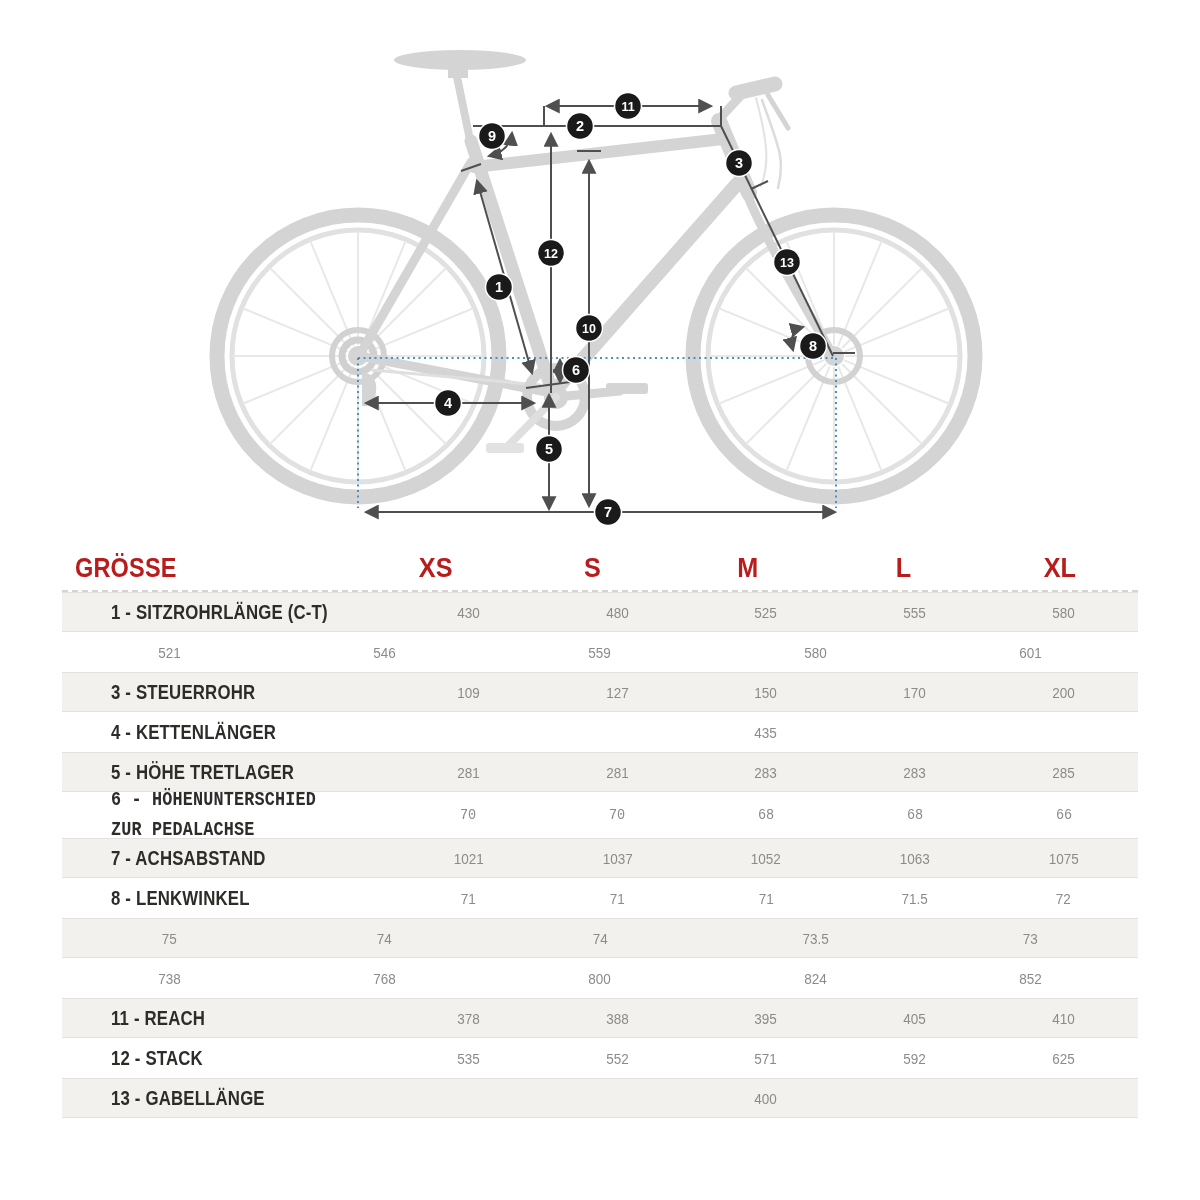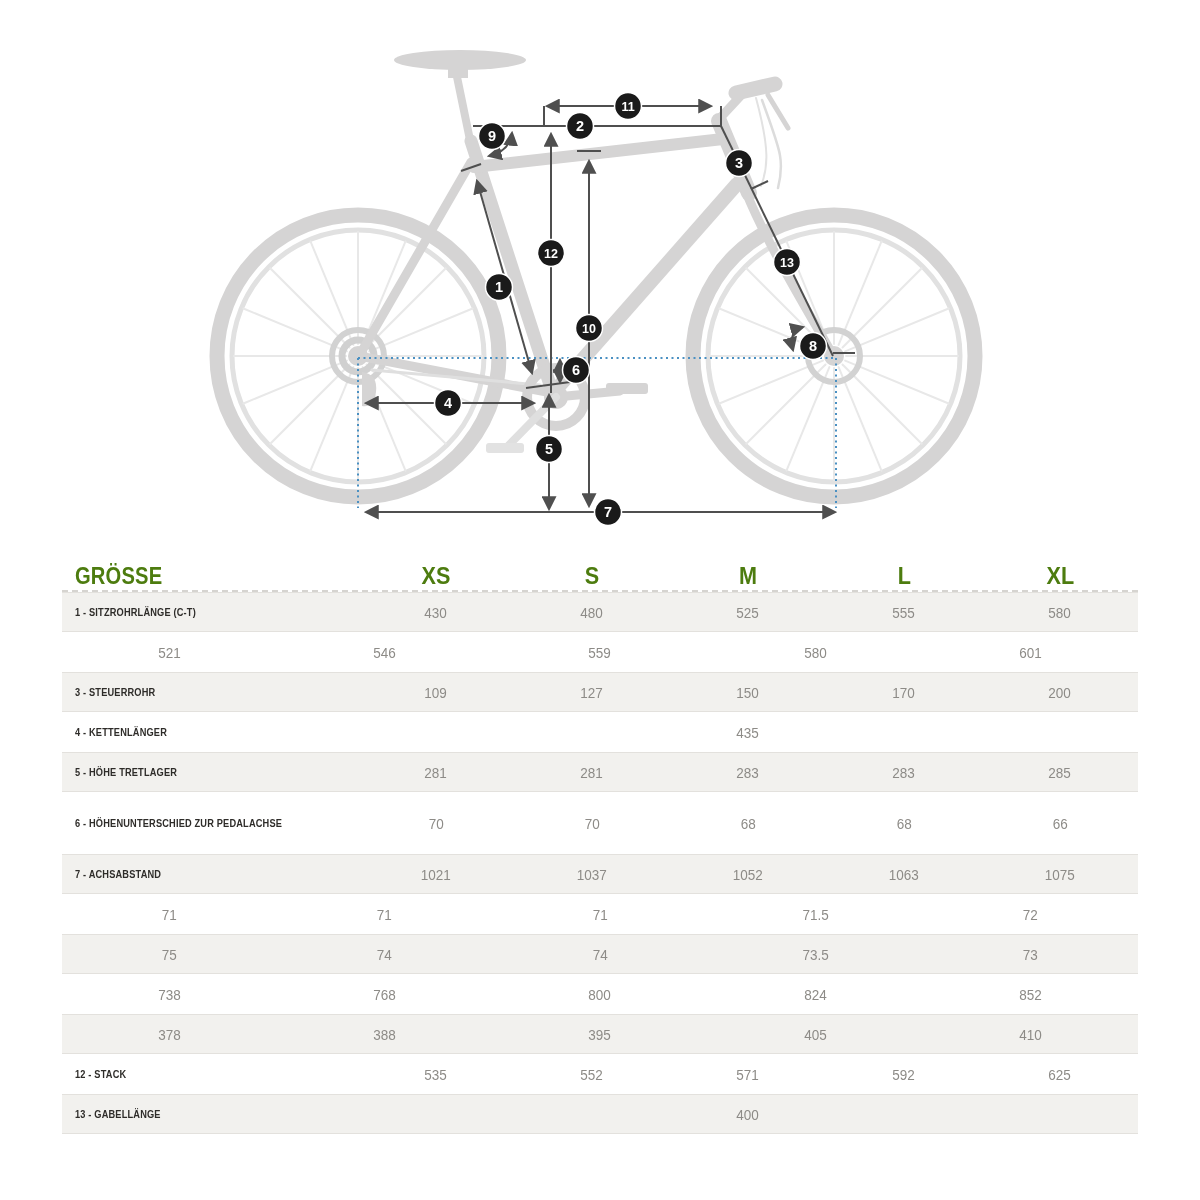--- a/index.html
+++ b/index.html
@@ -1,26 +1,26 @@
 <!DOCTYPE html>
 <html><head>
 <meta charset="utf-8">
 <style>
   html,body{margin:0;padding:0;background:#ffffff;}
   body{width:1200px;height:1200px;position:relative;font-family:"Liberation Sans",sans-serif;overflow:hidden;}
   .diagram{position:absolute;top:0;left:0;}
   
   .table-wrap{position:absolute;top:546px;left:62px;width:1076px;}
-  .thead{display:flex;align-items:flex-end;height:44px;border-bottom:2px dashed #d6d4d0;color:#4d7c0f;font-weight:bold;font-size:24px;}
+  .thead{display:flex;align-items:center;height:44px;border-bottom:2px dashed #d6d4d0;color:#b91c1c;font-weight:bold;font-size:28px;}
   .col-label{width:296px;padding-left:13px;box-sizing:border-box;}
   .col-size{flex:1;text-align:center;text-decoration:underline;}
   .trow{display:flex;align-items:center;height:40px;font-size:15px;color:#8d8b87;box-sizing:border-box;}
   .trow.odd{background:#f2f1ee;border-top:1px solid #e3e1dd;border-bottom:1px solid #e3e1dd;}
-  .trow.tall{height:62px;}
-  .rlabel{width:296px;padding-left:13px;box-sizing:border-box;font-weight:bold;font-size:11px;color:#2e2c29;line-height:1.5;}
+  .trow.tall{height:46px;font-family:Liberation Mono, monospace;}
+  .rlabel{width:296px;padding-left:13px;box-sizing:border-box;font-weight:bold;font-size:20px;color:#2e2c29;line-height:1.5;margin-left:36px;}
   .vcell{flex:1;text-align:center;}
   .cond{display:inline-block;transform:scaleX(.84);transform-origin:0 50%;letter-spacing:.2px;white-space:normal;}
   .condc{display:inline-block;transform:scaleX(.9);transform-origin:50% 50%;}
 </style>
 </head>
 <body>
 
 <svg class="diagram" width="1200" height="545" viewBox="0 0 1200 545">
   <defs>
     <marker id="arw" viewBox="0 0 10 10" refX="8.5" refY="5" markerWidth="7.5" markerHeight="7.5" orient="auto-start-reverse">
@@ -266,20 +266,21 @@
   <div class="trow odd">
     <div class="rlabel"><span class="cond rlabel-text">7 - ACHSABSTAND</span></div>
     <div class="vcell"><span class="condc vtext">1021</span></div>
     <div class="vcell"><span class="condc vtext">1037</span></div>
     <div class="vcell"><span class="condc vtext">1052</span></div>
     <div class="vcell"><span class="condc vtext">1063</span></div>
     <div class="vcell"><span class="condc vtext">1075</span></div>
   </div>
 
   <div class="trow">
+    <div class="rlabel"><span class="cond rlabel-text">8 - LENKWINKEL</span></div>
     <div class="vcell"><span class="condc vtext">71</span></div>
     <div class="vcell"><span class="condc vtext">71</span></div>
     <div class="vcell"><span class="condc vtext">71</span></div>
     <div class="vcell"><span class="condc vtext">71.5</span></div>
     <div class="vcell"><span class="condc vtext">72</span></div>
   </div>
 
   <div class="trow odd">
     <div class="vcell"><span class="condc vtext">75</span></div>
     <div class="vcell"><span class="condc vtext">74</span></div>
@@ -290,20 +291,21 @@
 
   <div class="trow">
     <div class="vcell"><span class="condc vtext">738</span></div>
     <div class="vcell"><span class="condc vtext">768</span></div>
     <div class="vcell"><span class="condc vtext">800</span></div>
     <div class="vcell"><span class="condc vtext">824</span></div>
     <div class="vcell"><span class="condc vtext">852</span></div>
   </div>
 
   <div class="trow odd">
+    <div class="rlabel"><span class="cond rlabel-text">11 - REACH</span></div>
     <div class="vcell"><span class="condc vtext">378</span></div>
     <div class="vcell"><span class="condc vtext">388</span></div>
     <div class="vcell"><span class="condc vtext">395</span></div>
     <div class="vcell"><span class="condc vtext">405</span></div>
     <div class="vcell"><span class="condc vtext">410</span></div>
   </div>
 
   <div class="trow">
     <div class="rlabel"><span class="cond rlabel-text">12 - STACK</span></div>
     <div class="vcell"><span class="condc vtext">535</span></div>

